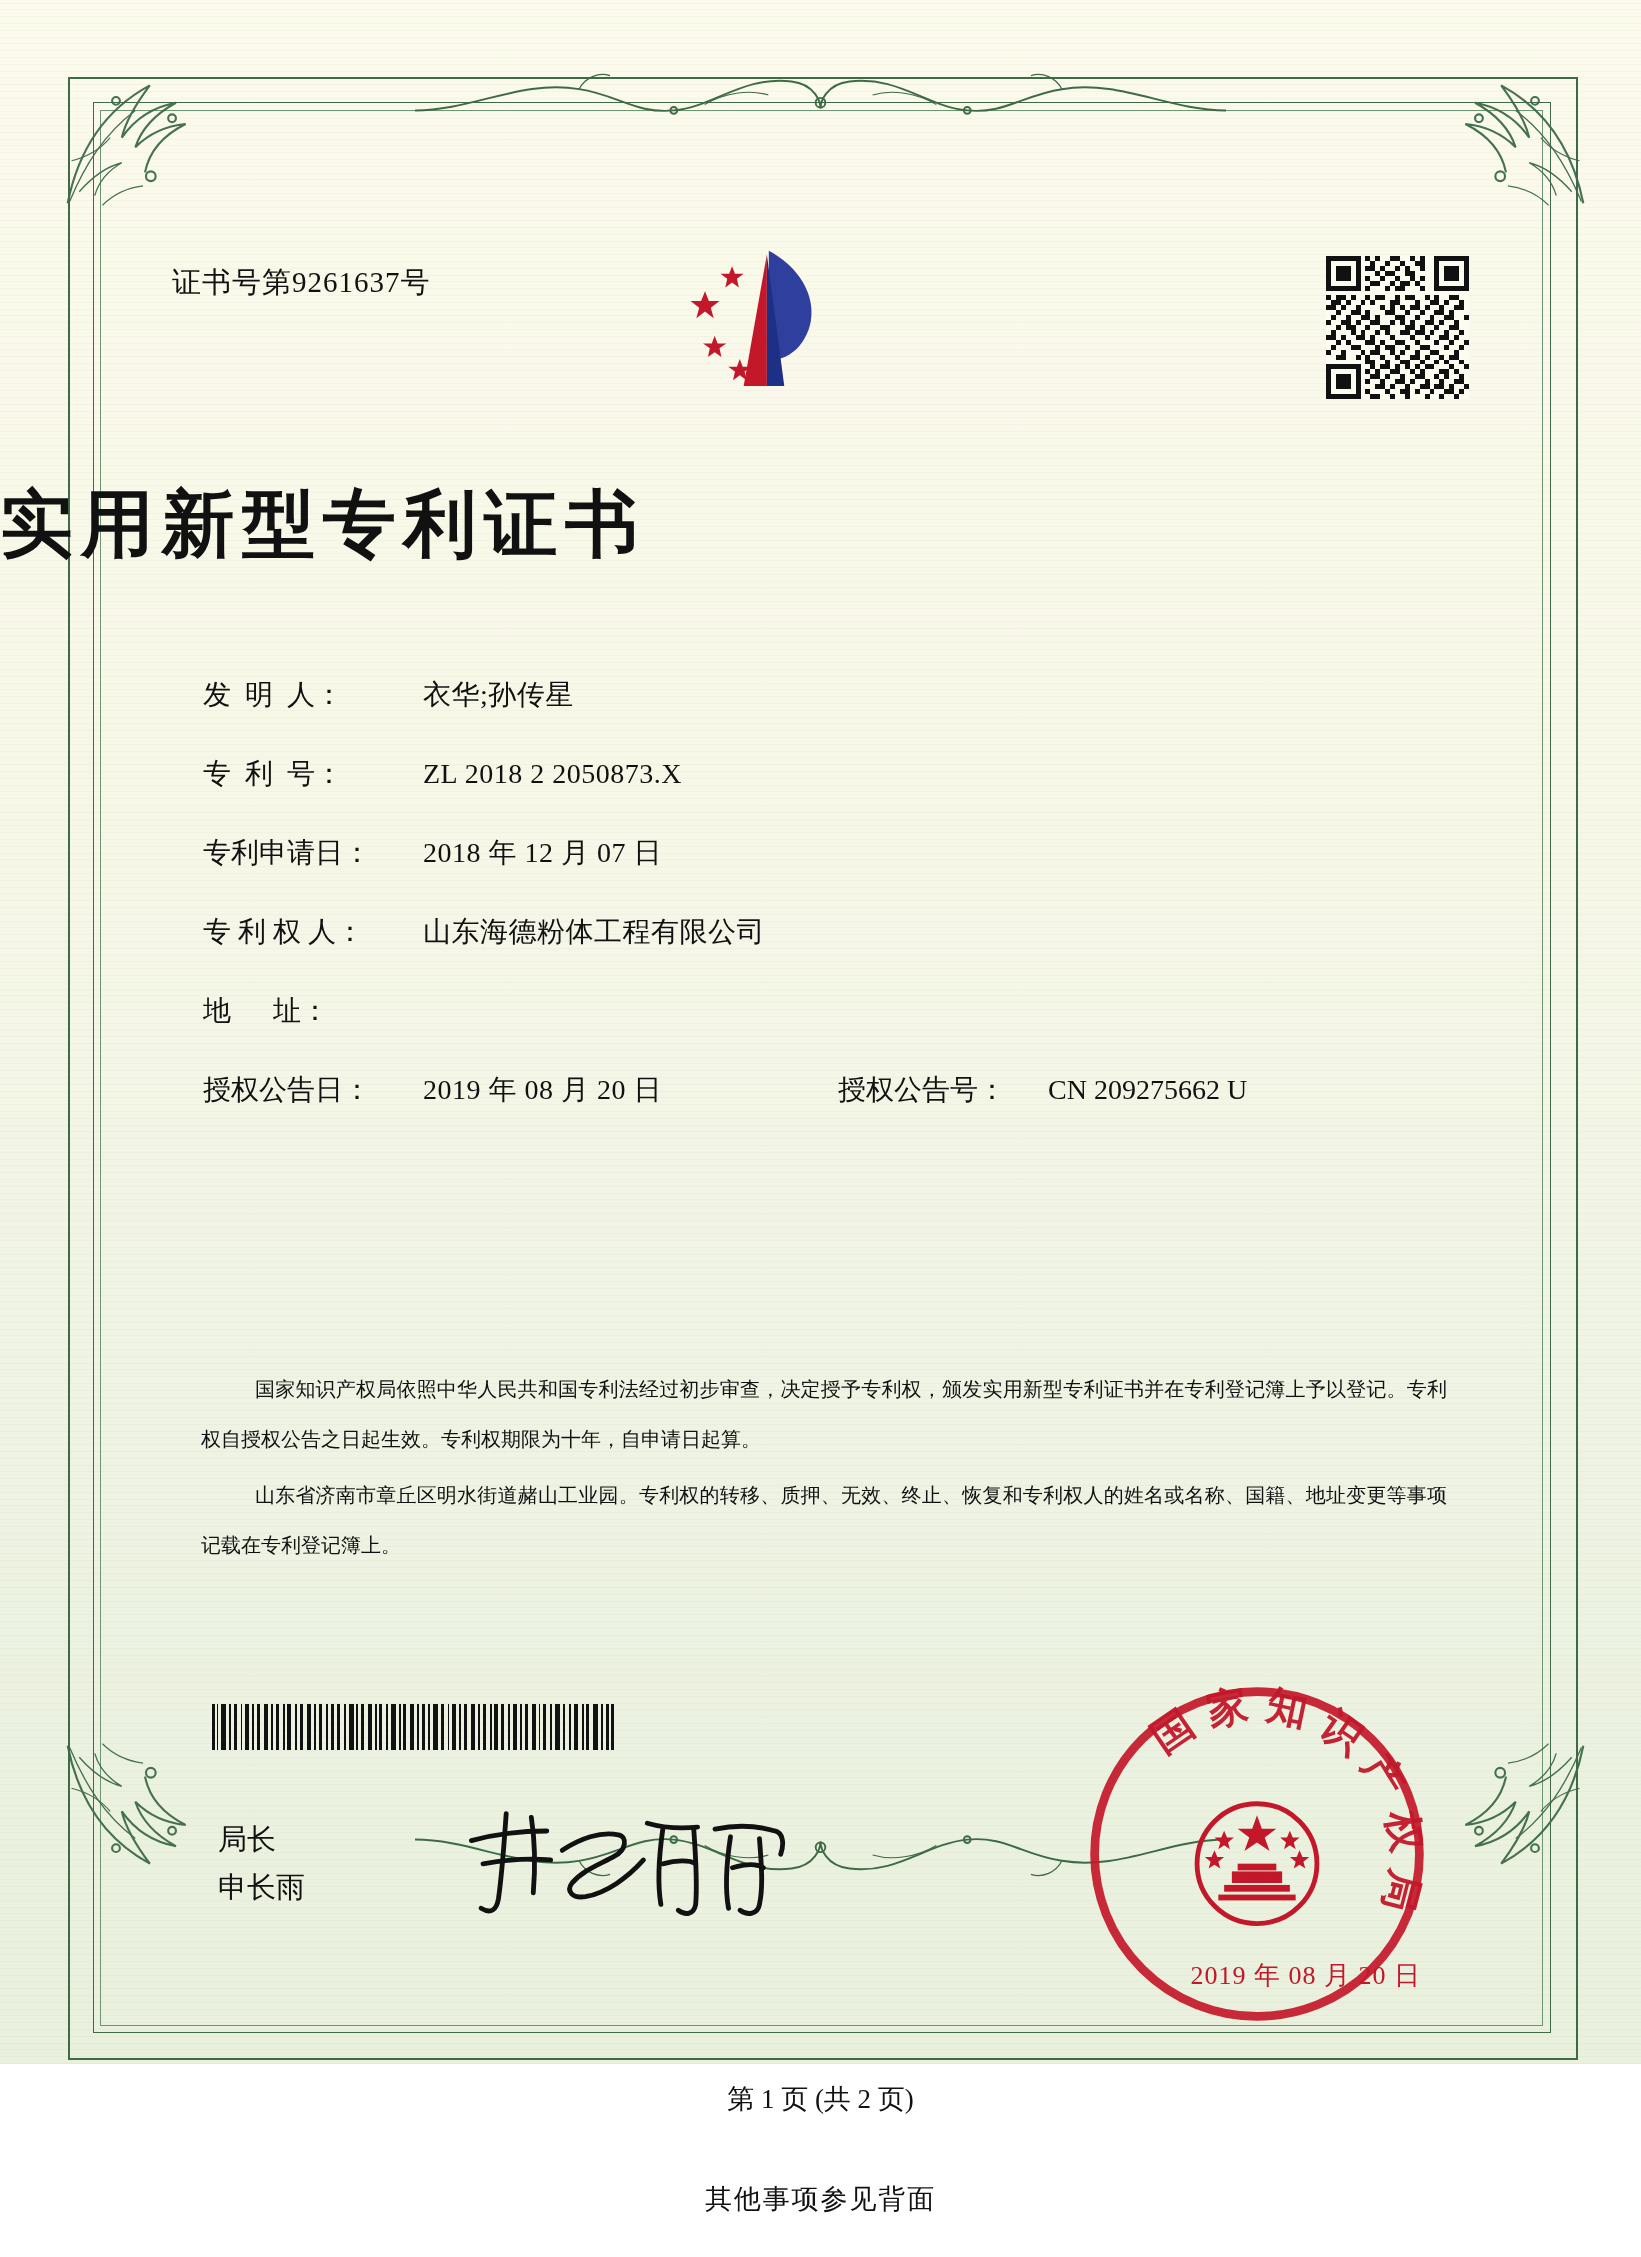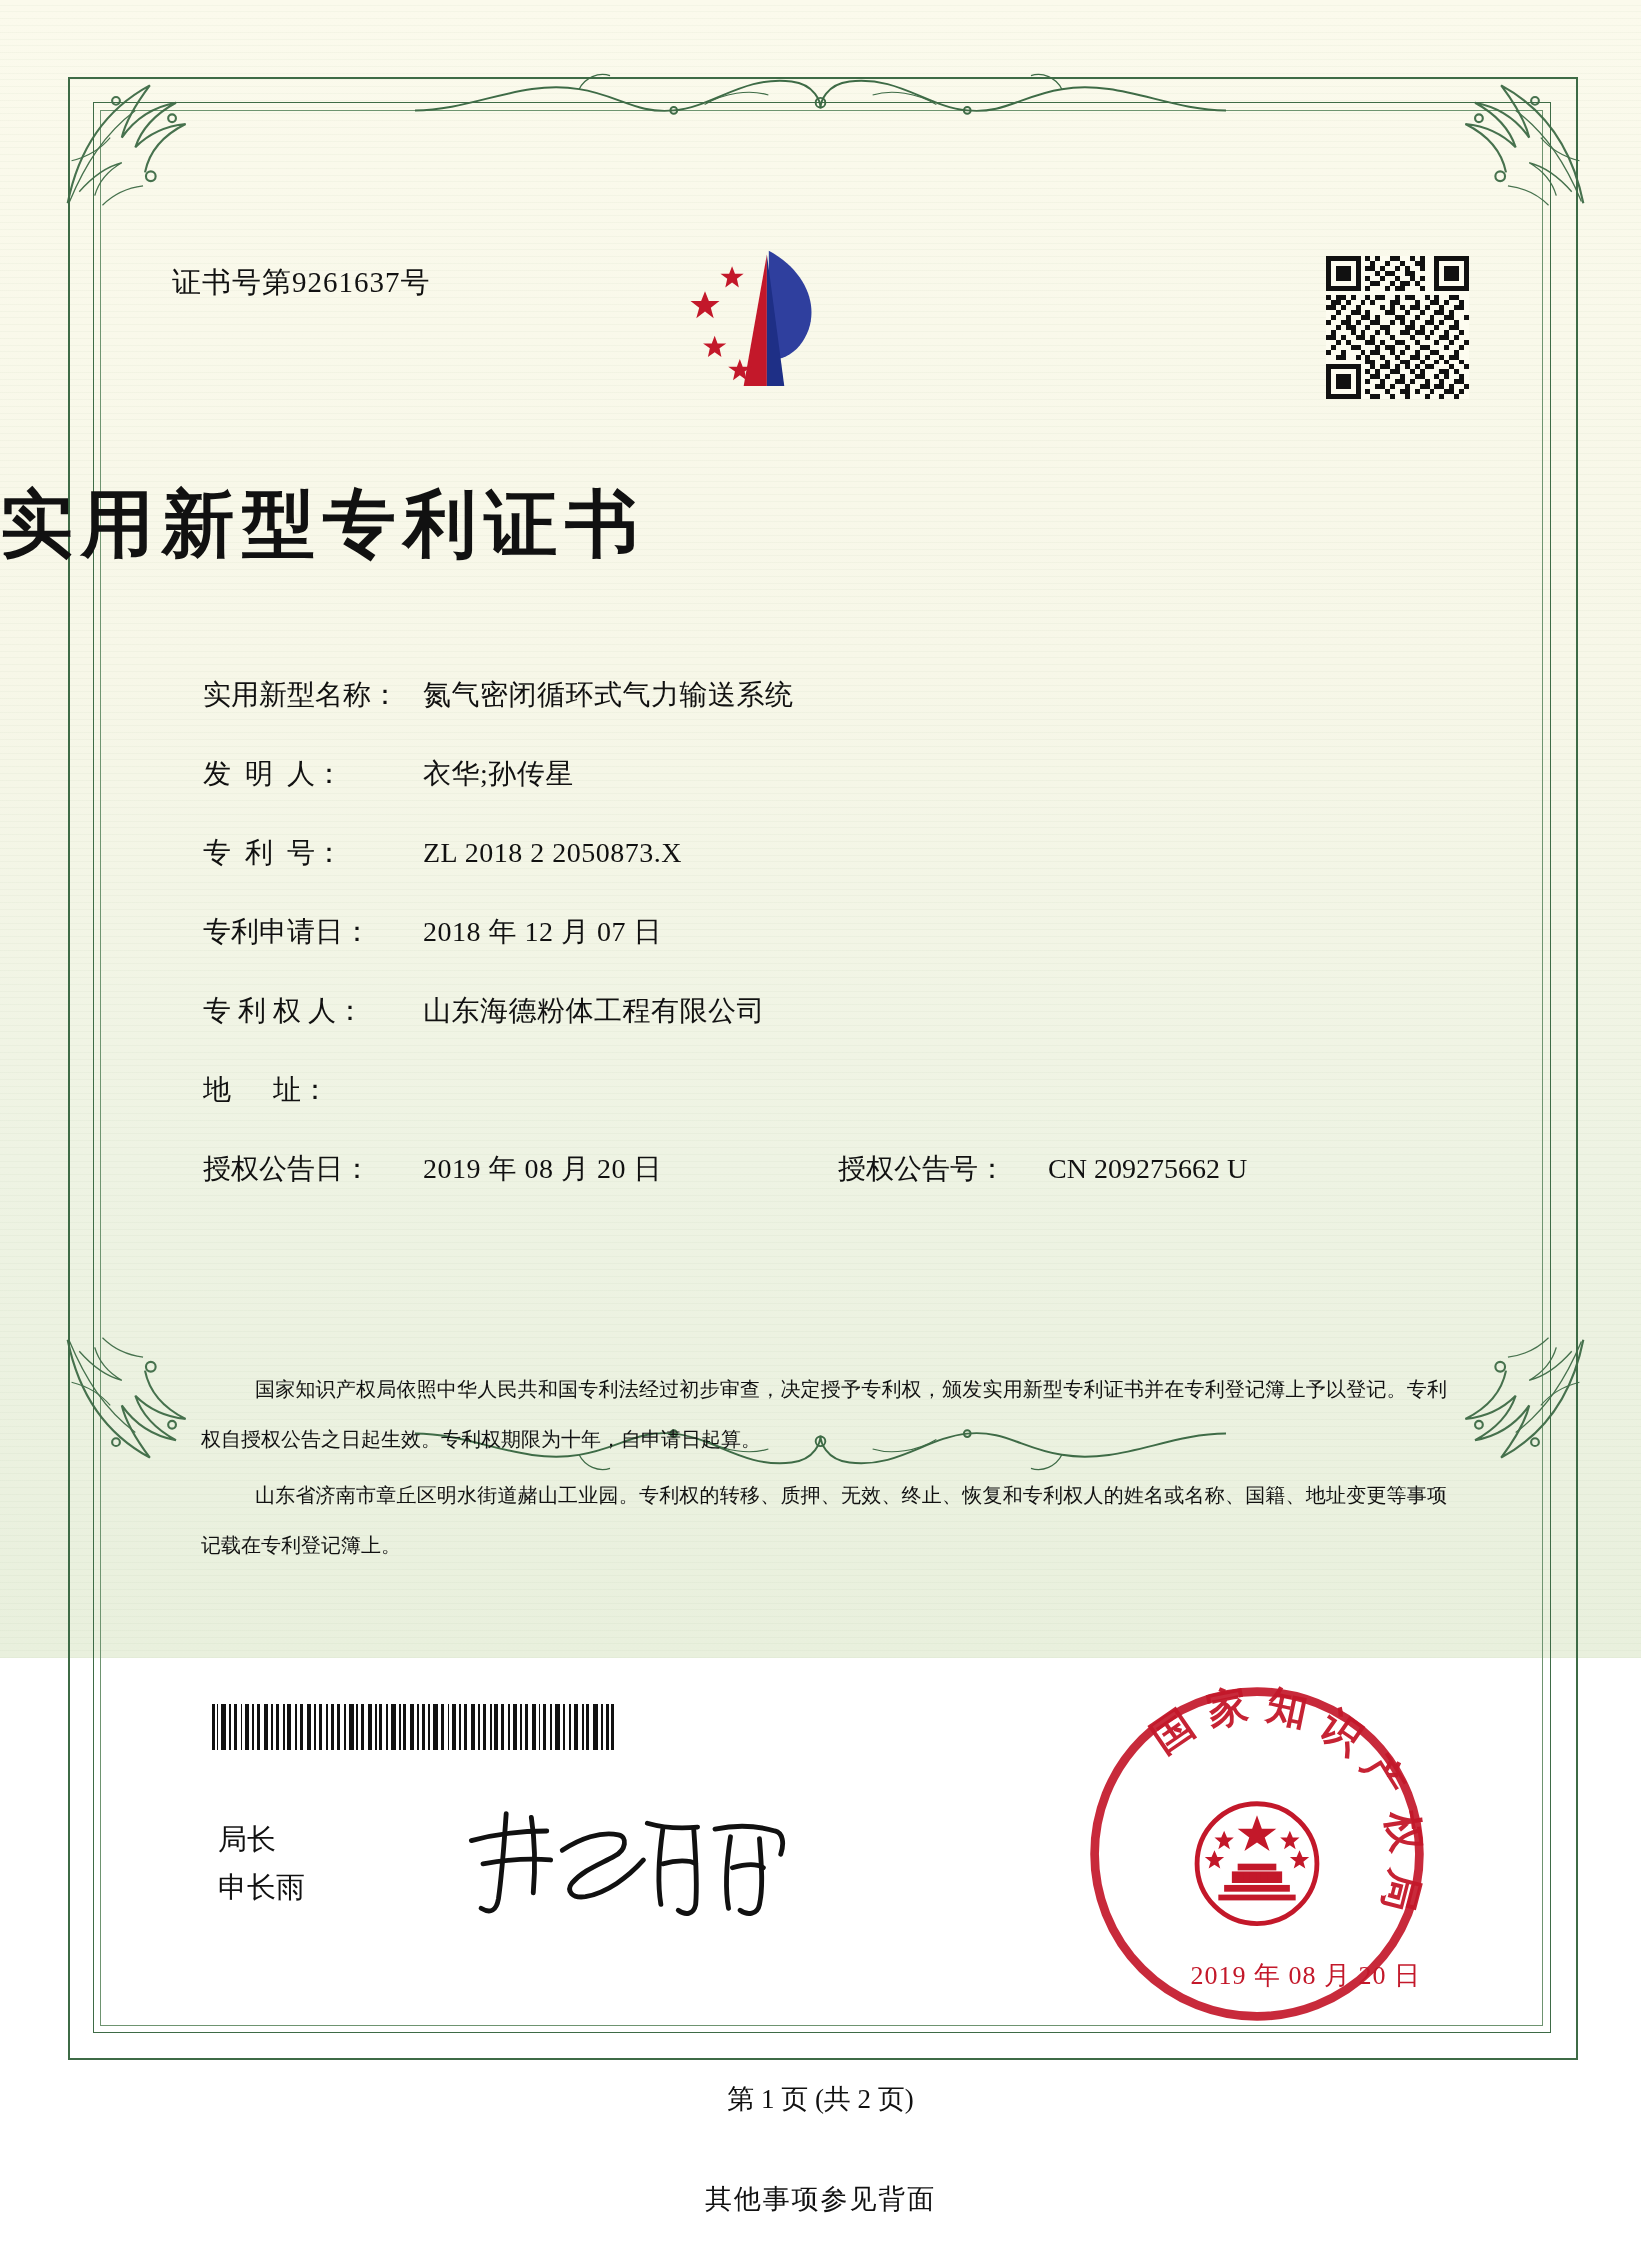--- a/index.html
+++ b/index.html
@@ -10,21 +10,21 @@
   body {
     width: 1641px;
     height: 2257px;
     font-family: "Liberation Serif", serif;
     overflow: hidden;
   }
 
   .page {
     position: relative;
     width: 1641px;
-    height: 1658px;
+    height: 2064px;
     background: #fdfcf0;
     background-image:
       linear-gradient(180deg, #fbfaec 0%, #f7f7e8 40%, #eef3e3 70%, #e9f0dd 100%);
   }
 
   
   .texture {
     position: absolute;
     inset: 0;
     background-image:
@@ -561,24 +561,20 @@
           <rect x="23" y="28" width="1" height="1"></rect>
           <rect x="26" y="28" width="1" height="1"></rect>
       </g>
     </svg>
   </div>
 
   <div class="title">实用新型专利证书</div>
 
   <div class="fields">
     <div class="field-row">
-      <div class="field-label">实用新型名称：</div>
-      <div class="field-value">氮气密闭循环式气力输送系统</div>
-    </div>
-    <div class="field-row">
       <div class="field-label">发  明  人：</div>
       <div class="field-value">衣华;孙传星</div>
     </div>
     <div class="field-row">
       <div class="field-label">专  利  号：</div>
       <div class="field-value">ZL 2018 2 2050873.X</div>
     </div>
     <div class="field-row">
       <div class="field-label">专利申请日：</div>
       <div class="field-value">2018 年 12 月 07 日</div>

